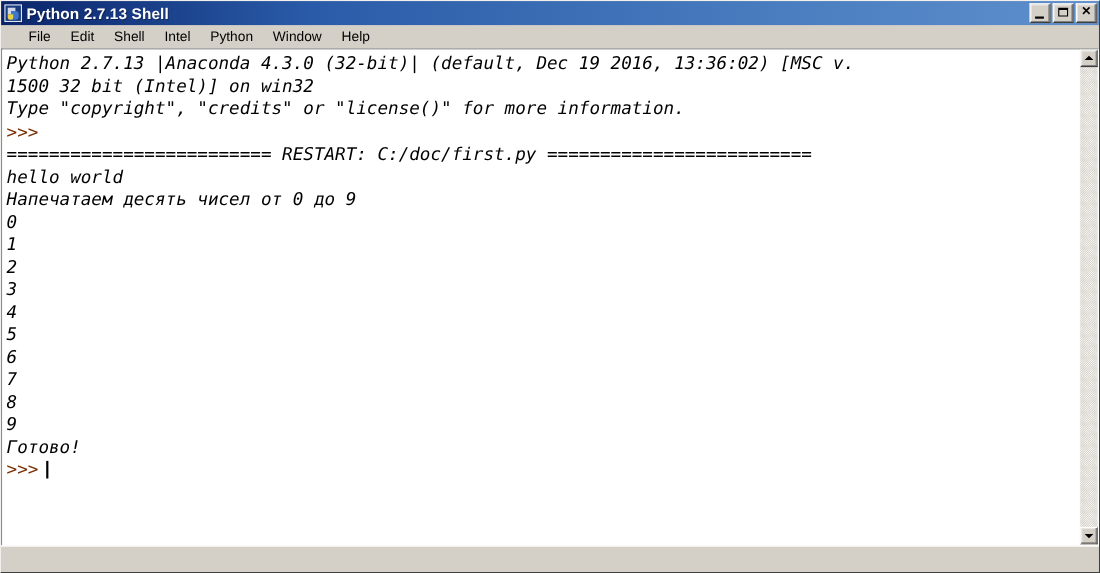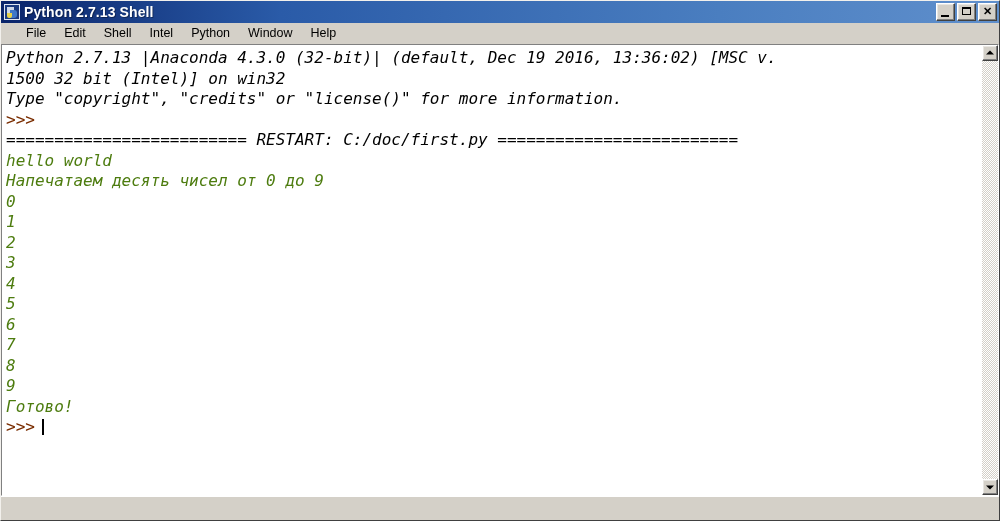--- a/index.html
+++ b/index.html
@@ -169,21 +169,21 @@
     line-height: 20.5px;
     white-space: pre;
     color: #000000;
     font-style: italic;
   }
   .console .line {
     white-space: pre;
     min-height: 20.5px;
   }
   .c-black  { color: #000000; }
-  .c-blue   { color: #4d7c0f; }
+  .c-blue   { color: #000000; }
   .c-prompt { color: #7a2d00; }
   .caret {
     display: inline-block;
     width: 2px;
     height: 16px;
     background: #000000;
     vertical-align: -3px;
     margin-left: 7px;
   }
 

